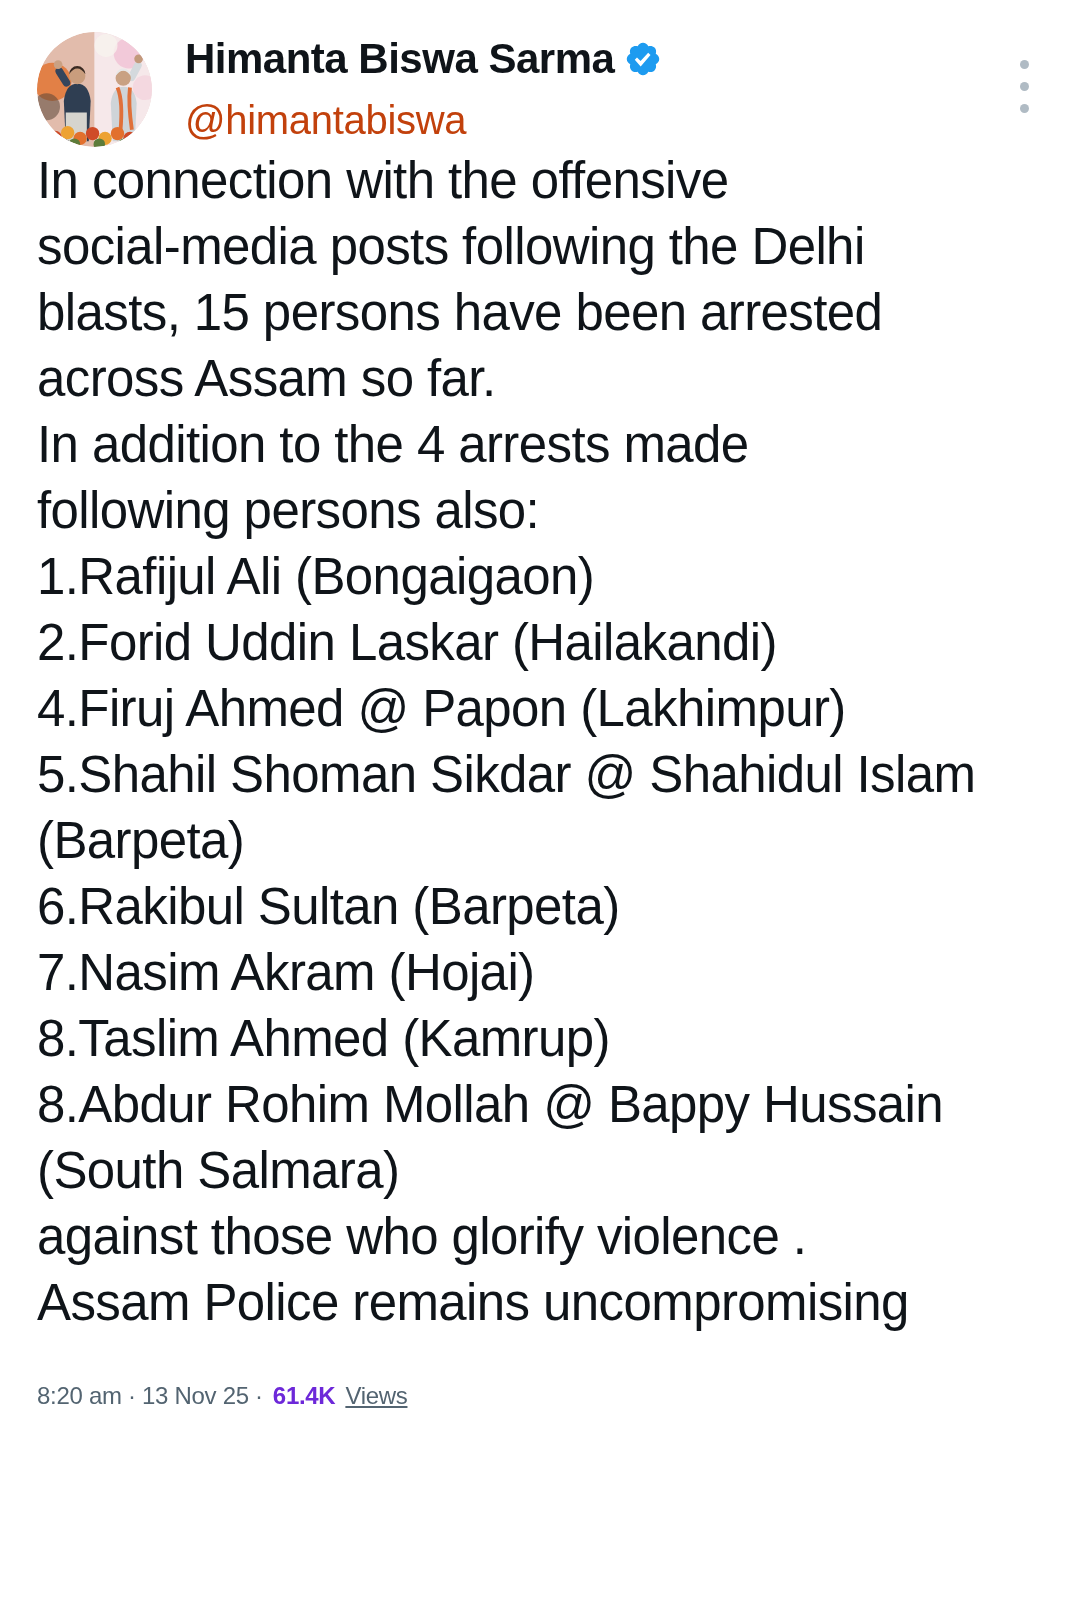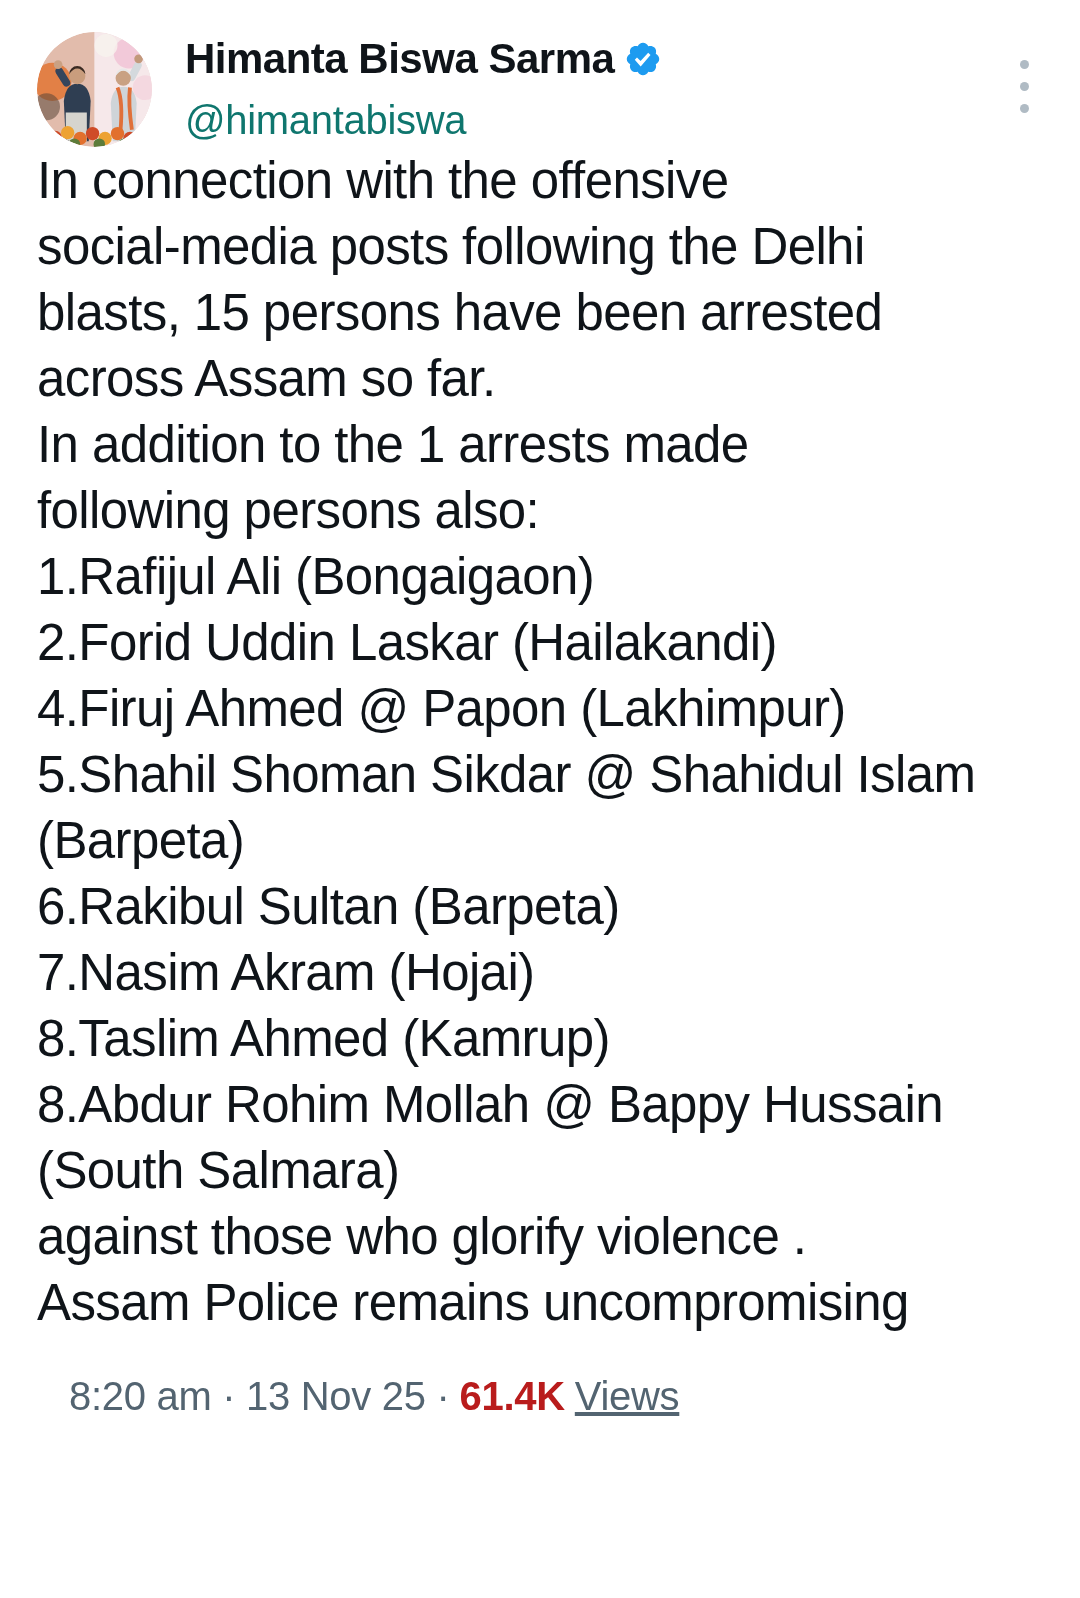--- a/index.html
+++ b/index.html
@@ -56,21 +56,21 @@
   }
   .badge {
     width: 38px;
     height: 38px;
     margin-left: 10px;
     flex: 0 0 auto;
   }
   .handle {
     font-size: 40px;
     line-height: 48px;
-    color: #0f766e;
+    color: #c2410c;
     margin-top: 12px;
     letter-spacing: -0.3px;
     white-space: nowrap;
   }
   .more-menu {
     position: absolute;
     top: 26px;
     right: 10px;
     display: flex;
     flex-direction: column;
@@ -90,31 +90,30 @@
     line-height: 66px;
     letter-spacing: -0.6px;
     color: #0f1419;
   }
   .t-line {
     white-space: nowrap;
   }
   
   .footer {
     margin-top: 36px;
-    font-size: 40px;
+    font-size: 24px;
     line-height: 48px;
     letter-spacing: -0.3px;
     display: flex;
     align-items: baseline;
     white-space: nowrap;
-    margin-left: 32px;
   }
   .timestamp { color: #536471; }
   .views-count {
-    color: #b91c1c;
+    color: #6d28d9;
     font-weight: 700;
     margin-left: 10px;
   }
   .views-label {
     color: #536471;
     margin-left: 10px;
     text-decoration: underline;
   }
 </style>
 </head>
@@ -188,21 +187,21 @@
       <span class="dot"></span>
       <span class="dot"></span>
     </div>
   </div>
 
   <div class="tweet-text">
     <div class="t-line">In connection with the offensive</div>
     <div class="t-line">social-media posts following the Delhi</div>
     <div class="t-line">blasts, 15 persons have been arrested</div>
     <div class="t-line">across Assam so far.</div>
-    <div class="t-line">In addition to the 1 arrests made</div>
+    <div class="t-line">In addition to the 4 arrests made</div>
     <div class="t-line">following persons also:</div>
     <div class="t-line">1.Rafijul Ali (Bongaigaon)</div>
     <div class="t-line">2.Forid Uddin Laskar (Hailakandi)</div>
     <div class="t-line">4.Firuj Ahmed @ Papon (Lakhimpur)</div>
     <div class="t-line">5.Shahil Shoman Sikdar @ Shahidul Islam</div>
     <div class="t-line">(Barpeta)</div>
     <div class="t-line">6.Rakibul Sultan (Barpeta)</div>
     <div class="t-line">7.Nasim Akram (Hojai)</div>
     <div class="t-line">8.Taslim Ahmed (Kamrup)</div>
     <div class="t-line">8.Abdur Rohim Mollah @ Bappy Hussain</div>

